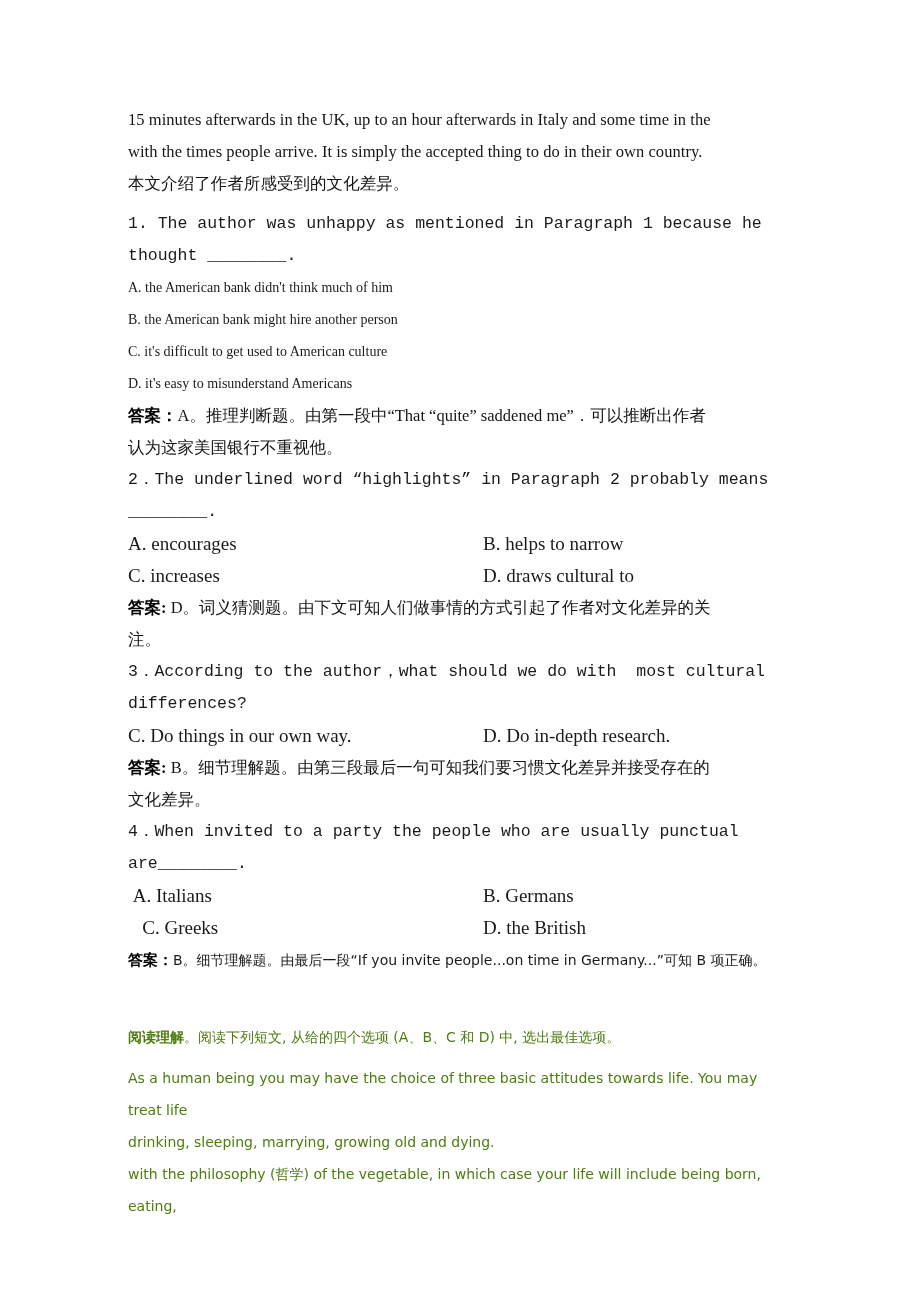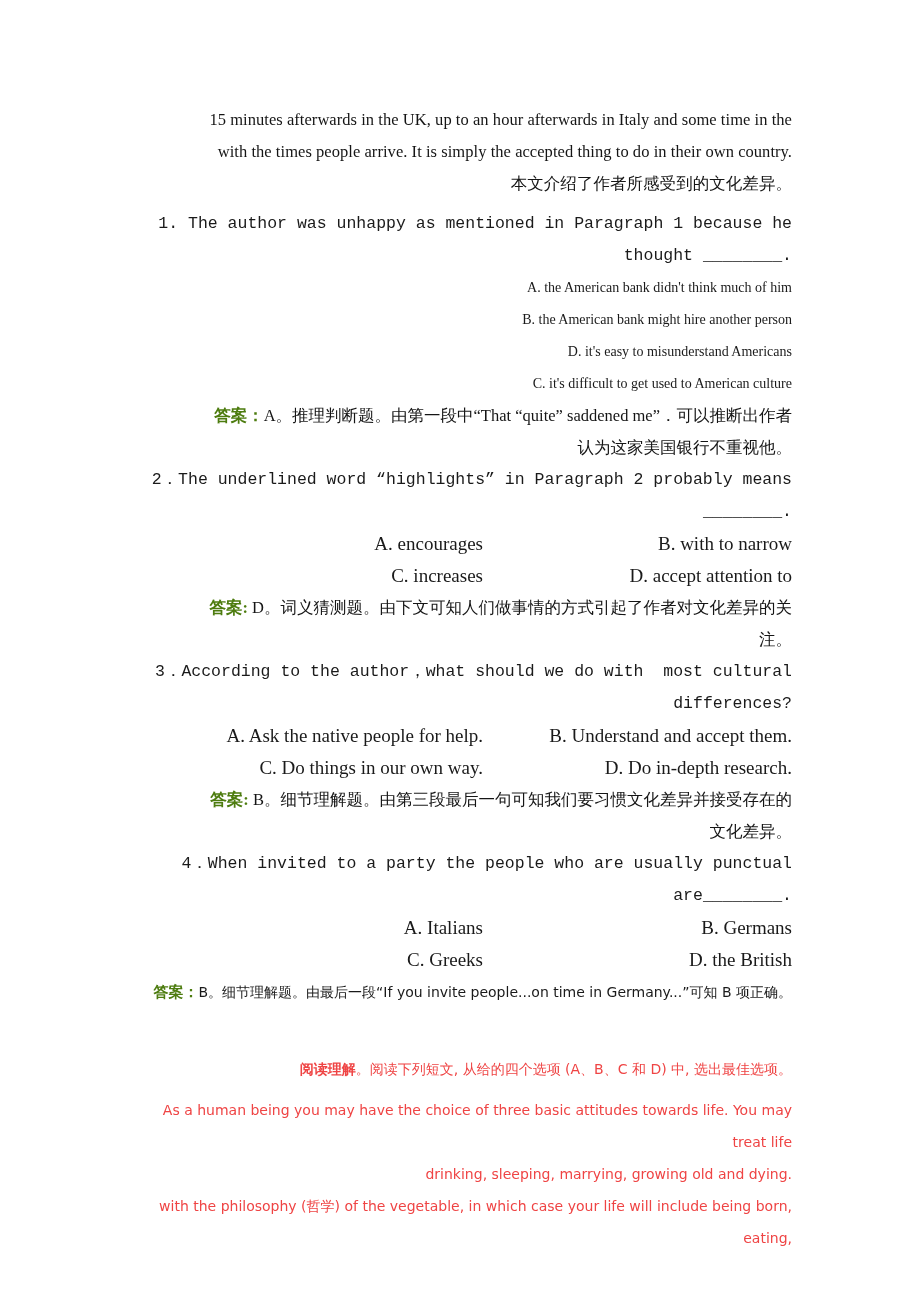--- a/index.html
+++ b/index.html
@@ -13,21 +13,20 @@
     position: relative;
     font-family: "Liberation Serif", "DejaVu Serif", serif;
     color: #1a1a1a;
     overflow: hidden;
   }
   .page {
     position: absolute;
     left: 128px;
     top: 104px;
     width: 664px;
-    text-align: right;
   }
 
   
   .ln {
     font-size: 16.5px;
     line-height: 32px;
     white-space: pre-wrap;
     color: #151515;
     letter-spacing: 0.05px;
   }
@@ -60,39 +59,39 @@
   .opt-col-b { flex: 1 1 auto; white-space: pre-wrap; }
 
   
   .ans {
     font-size: 16.5px;
     line-height: 32px;
     white-space: pre-wrap;
     color: #151515;
   }
   .ans-label {
-    color: #4d7c0f;
+    color: #000000;
     font-weight: 700;
   }
   .ans-sans {
     font-family: "DejaVu Sans", "Liberation Sans", sans-serif;
     font-size: 14px;
     line-height: 32px;
     color: #1a1a1a;
     white-space: pre-wrap;
   }
   .ans-sans .ans-label {
     font-family: "DejaVu Sans", "Liberation Sans", sans-serif;
     font-size: 15px;
   }
 
   
   .sans-block {
     font-family: "DejaVu Sans", "Liberation Sans", sans-serif;
-    color: #ef4444;
+    color: #4d7c0f;
   }
   .sans-head {
     font-size: 14px;
     line-height: 34px;
     white-space: pre-wrap;
   }
   .sans-head b { font-weight: 700; }
   .sans-para {
     font-size: 14px;
     line-height: 32px;
@@ -112,46 +111,42 @@
     <div class="ln">with the times people arrive. It is simply the accepted thing to do in their own country.</div>
     <div class="ln">本文介绍了作者所感受到的文化差异。</div>
   </div>
 
   <div class="spacer-sm"></div>
 
   <div class="blk">
     <div class="q-stem">1. The author was unhappy as mentioned in Paragraph 1 because he thought ________.</div>
     <div class="opt">A. the American bank didn't think much of him</div>
     <div class="opt">B. the American bank might hire another person</div>
+    <div class="opt">C. it's difficult to get used to American culture</div>
     <div class="opt">D. it's easy to misunderstand Americans</div>
-    <div class="opt">C. it's difficult to get used to American culture</div>
     <div class="ans"><span class="ans-label">答案：</span><span>A。推理判断题。由第一段中“That “quite” saddened me”．可以推断出作者</span></div>
     <div class="ans">认为这家美国银行不重视他。</div>
   </div>
 
   <div class="blk">
     <div class="q-stem">2．The underlined word “highlights” in Paragraph 2 probably means ________.</div>
     <div class="opt-row">
       <div class="opt-col-a">A. encourages</div>
-      <div class="opt-col-b">B. with to narrow</div>
+      <div class="opt-col-b">B. helps to narrow</div>
     </div>
     <div class="opt-row">
       <div class="opt-col-a">C. increases</div>
-      <div class="opt-col-b">D. accept attention to</div>
+      <div class="opt-col-b">D. draws cultural to</div>
     </div>
     <div class="ans"><span class="ans-label">答案:</span><span> D。词义猜测题。由下文可知人们做事情的方式引起了作者对文化差异的关</span></div>
     <div class="ans">注。</div>
   </div>
 
   <div class="blk">
     <div class="q-stem">3．According to the author，what should we do with  most cultural differences?</div>
-    <div class="opt-row">
-      <div class="opt-col-a">A. Ask the native people for help.</div>
-      <div class="opt-col-b">B. Understand and accept them.</div>
-    </div>
     <div class="opt-row">
       <div class="opt-col-a">C. Do things in our own way.</div>
       <div class="opt-col-b">D. Do in-depth research.</div>
     </div>
     <div class="ans"><span class="ans-label">答案:</span><span> B。细节理解题。由第三段最后一句可知我们要习惯文化差异并接受存在的</span></div>
     <div class="ans">文化差异。</div>
   </div>
 
   <div class="blk">
     <div class="q-stem">4．When invited to a party the people who are usually punctual are________.</div>

